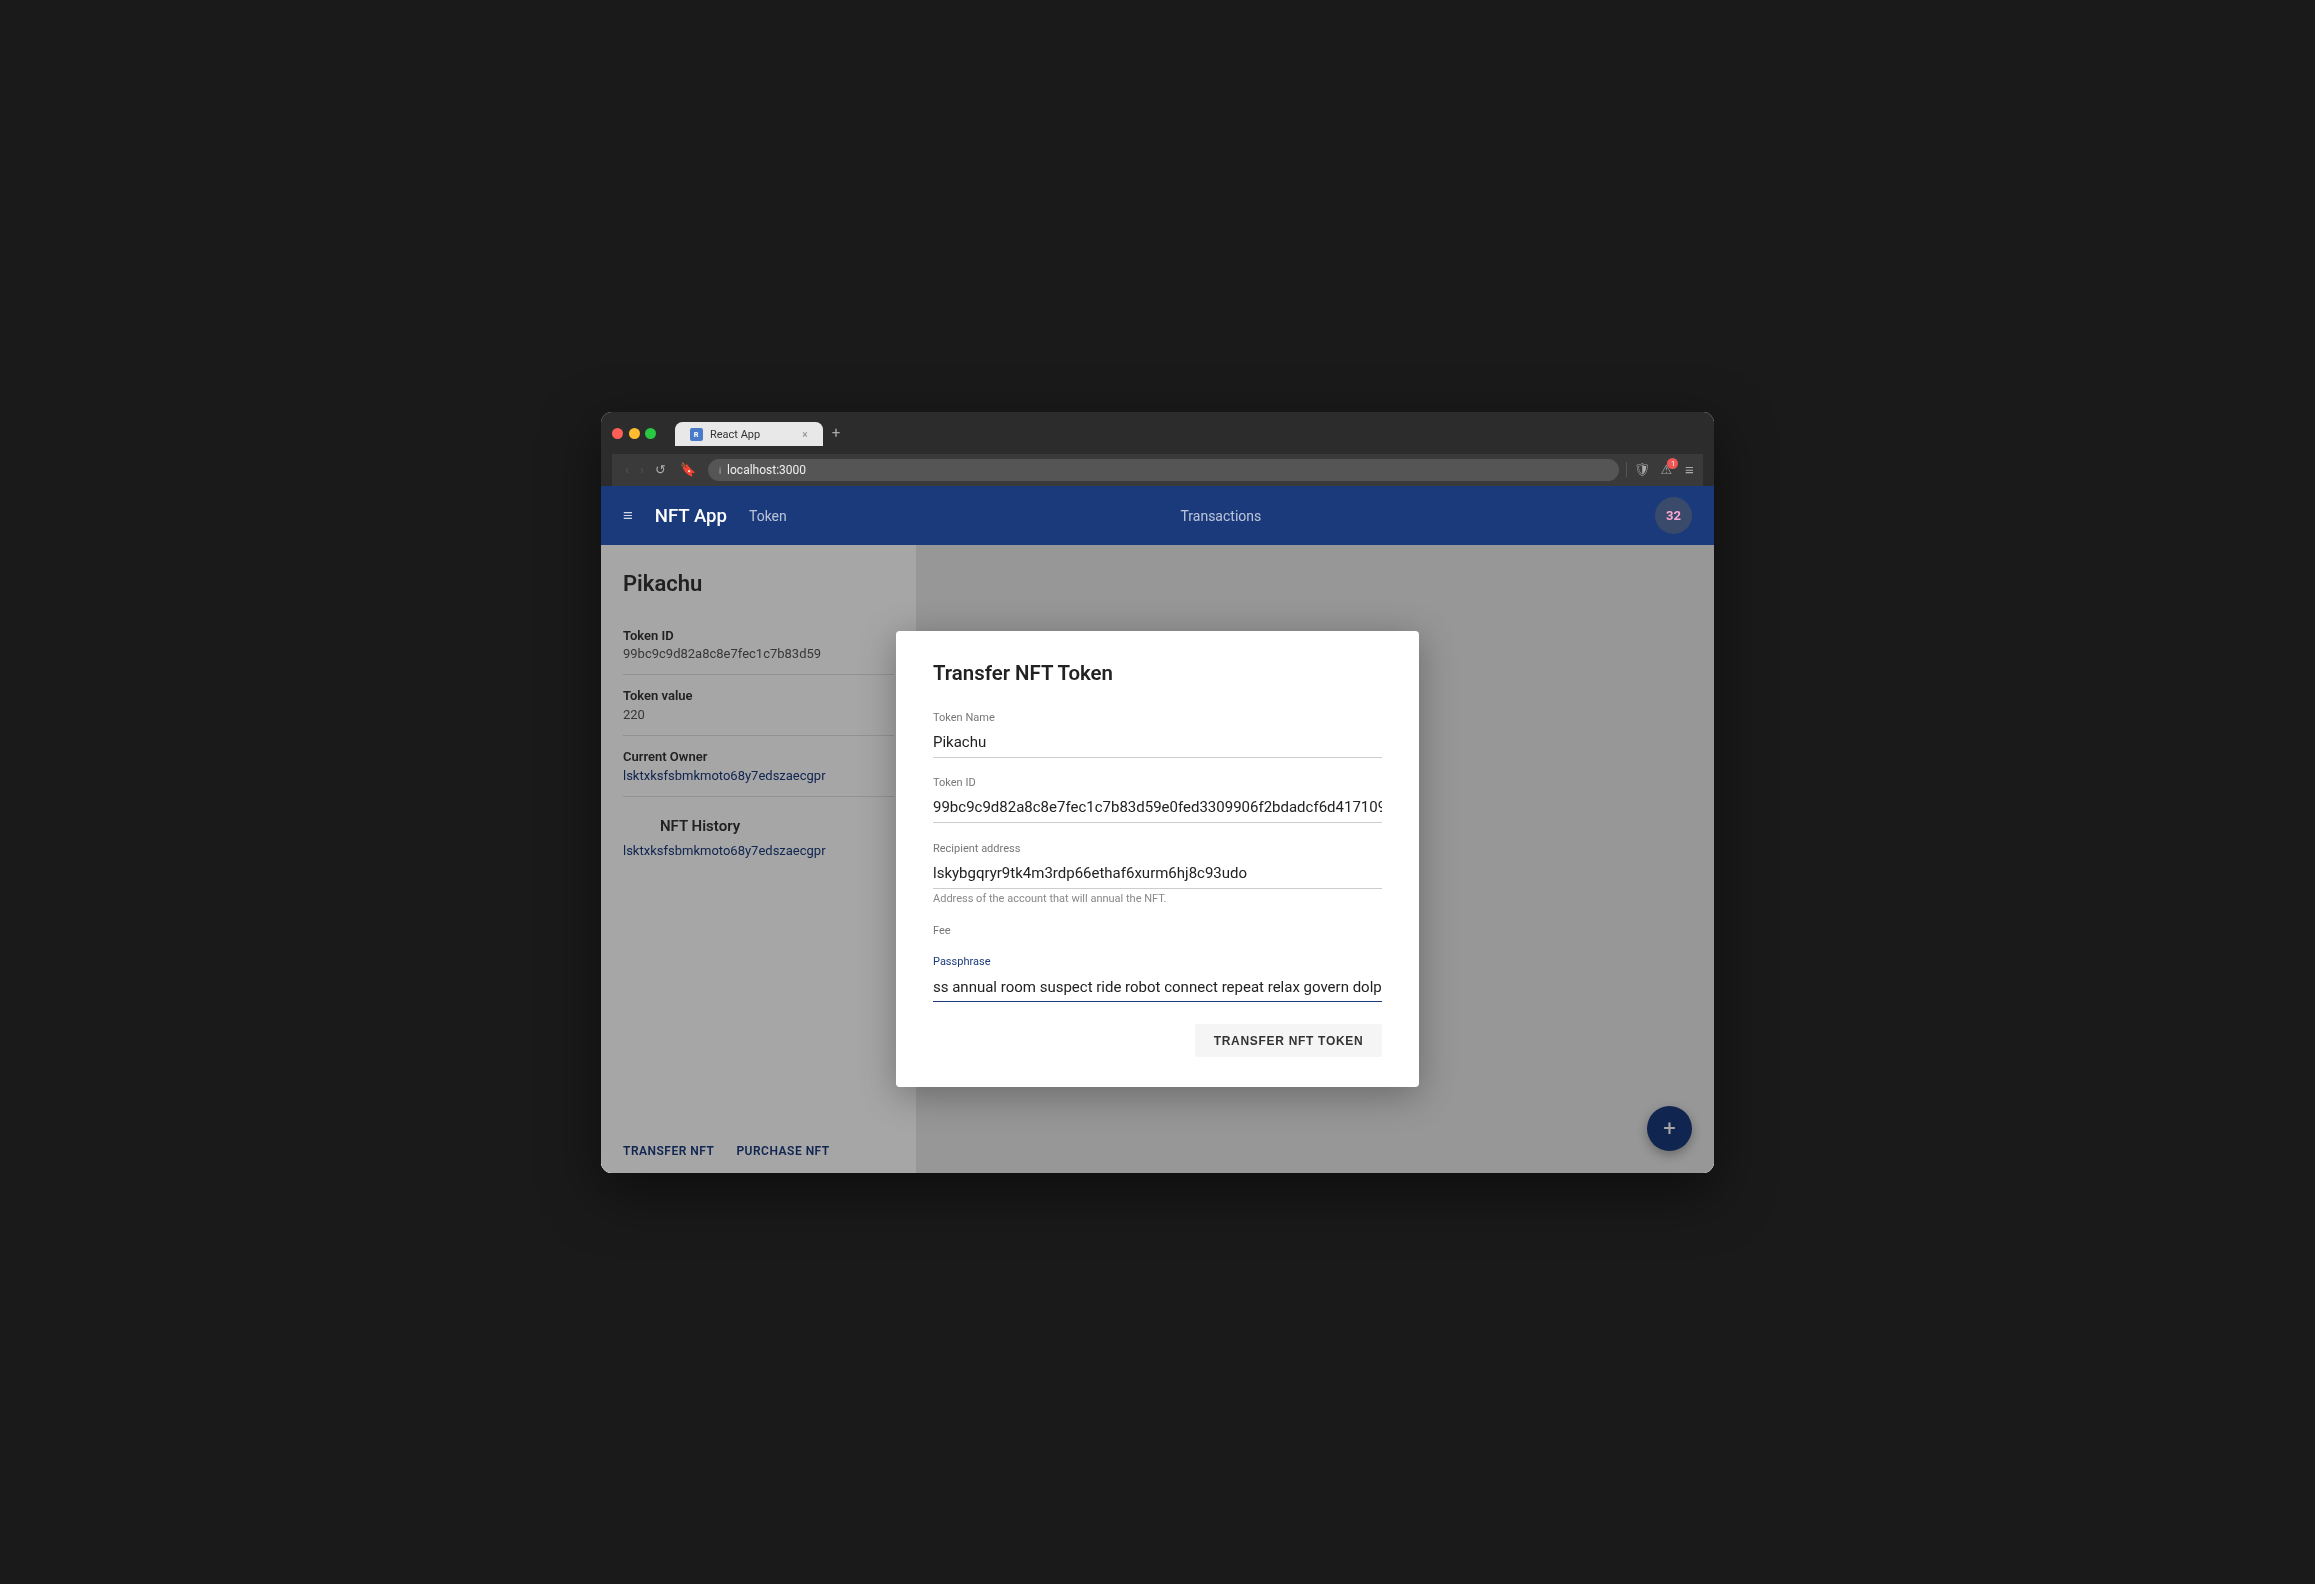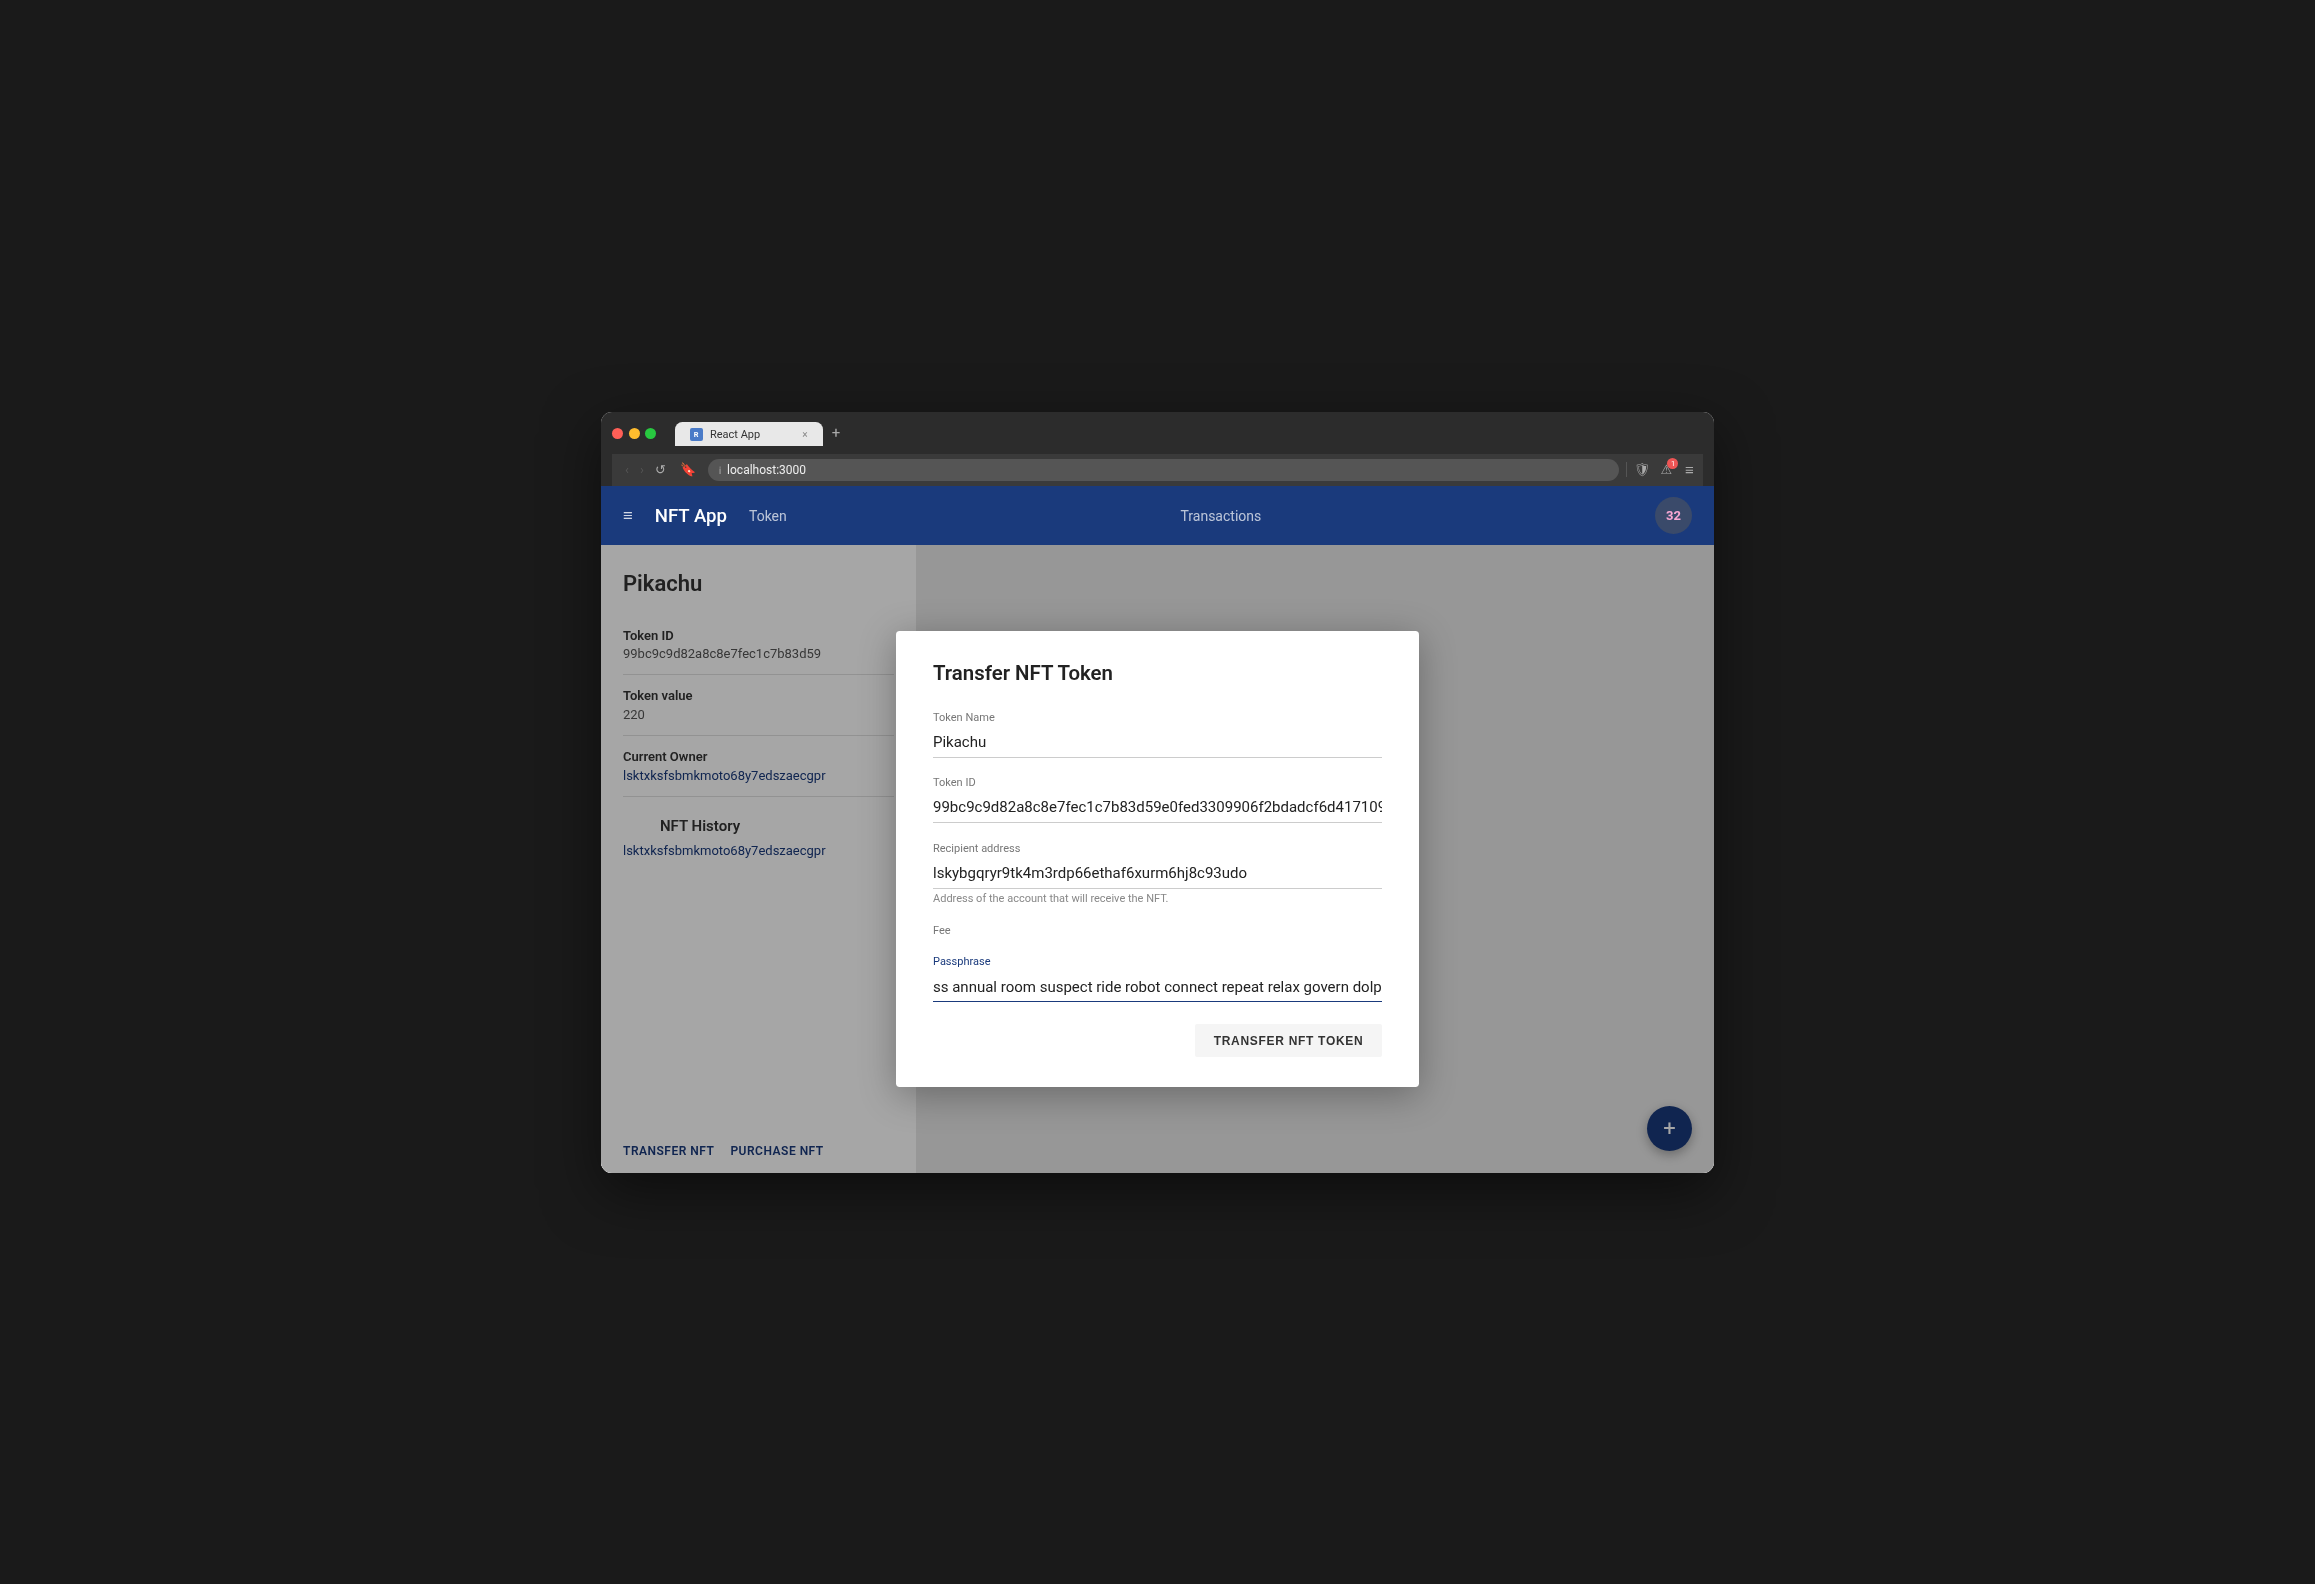--- a/index.html
+++ b/index.html
@@ -301,21 +301,21 @@
       color: #1a3a7c;
     }
 
     .panel-footer {
       position: absolute;
       bottom: 0;
       left: 0;
       right: 0;
       padding: 15px 22px;
       display: flex;
-      gap: 16px;
+      gap: 22px;
     }
 
     .footer-btn {
       color: #1a3a7c;
       font-size: 12px;
       font-weight: 600;
       cursor: pointer;
       letter-spacing: 0.5px;
     }
 
@@ -541,21 +541,21 @@
           </div>
 
           <div class="form-group">
             <label class="form-label">Token ID</label>
             <input class="form-input" type="text" value="99bc9c9d82a8c8e7fec1c7b83d59e0fed3309906f2bdadcf6d41710959a012e" style="">
           </div>
 
           <div class="form-group">
             <label class="form-label">Recipient address</label>
             <input class="form-input" type="text" value="lskybgqryr9tk4m3rdp66ethaf6xurm6hj8c93udo" style="">
-            <div class="form-helper">Address of the account that will receive the NFT.</div>
+            <div class="form-helper">Address of the account that will annual the NFT.</div>
           </div>
 
           <div class="form-group">
             <label class="form-label">Fee</label>
           </div>
 
           <div class="form-group">
             <label class="form-label highlighted">Passphrase</label>
             <input class="form-input active-border" type="text" value="ss annual room suspect ride robot connect repeat relax govern dolphin depth" style="">
           </div>

